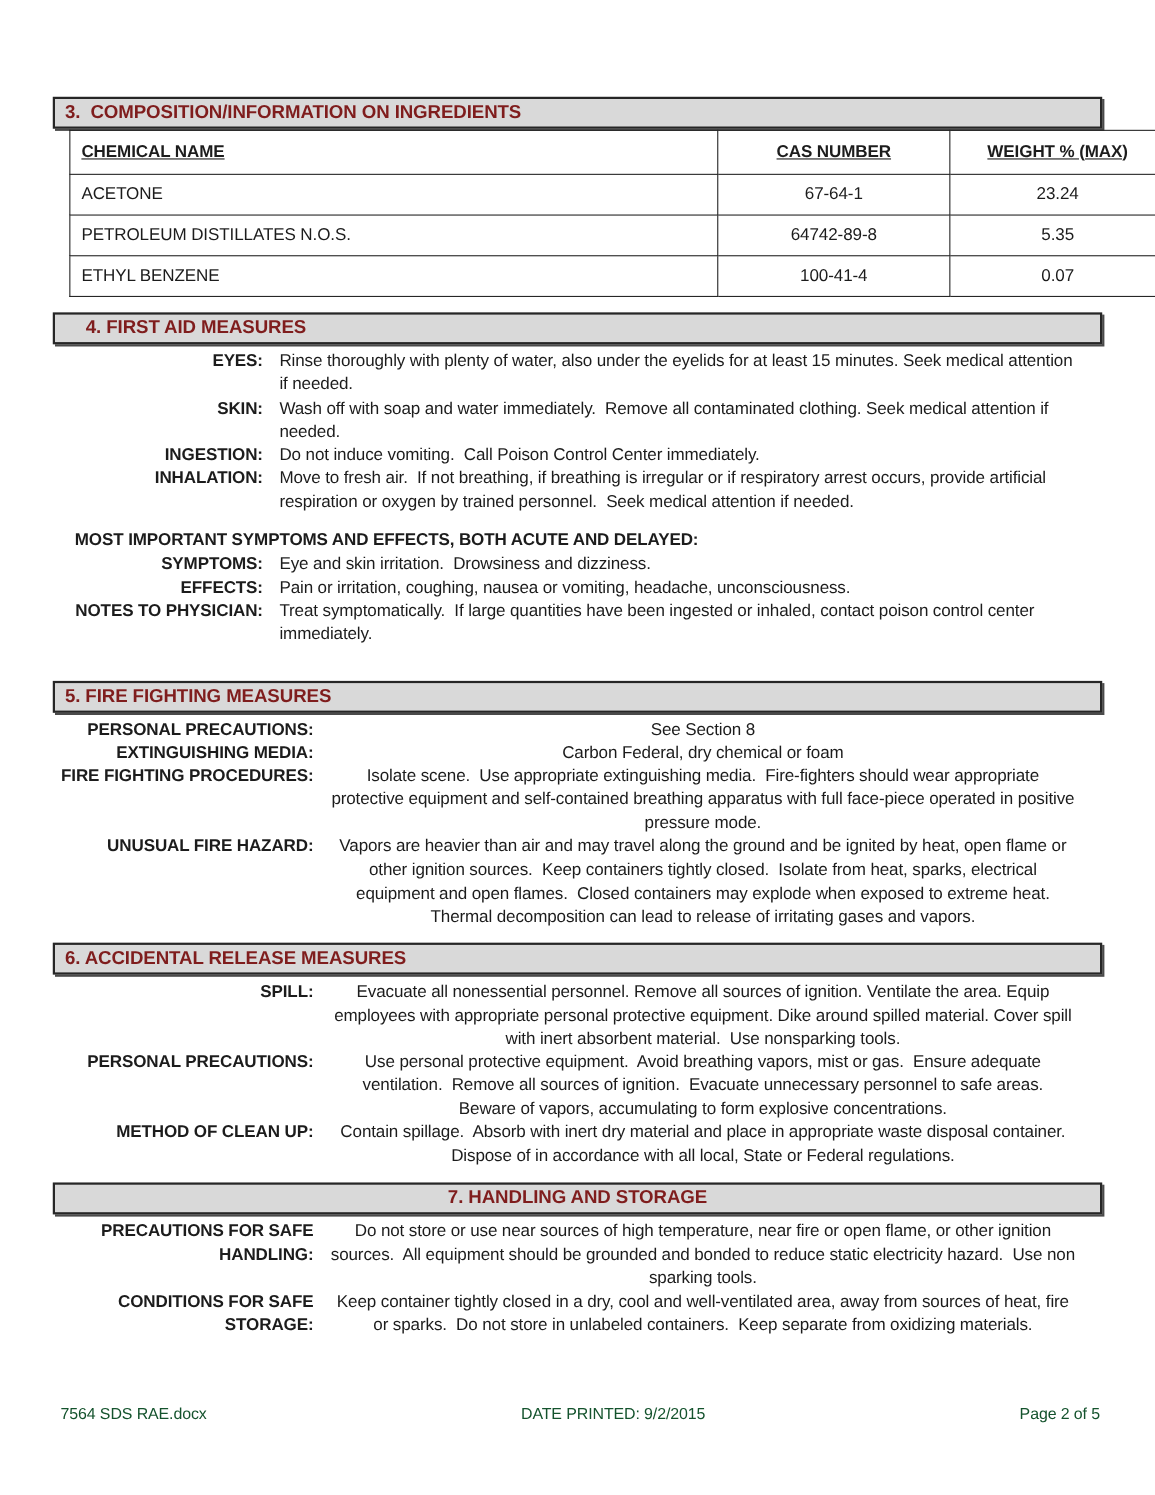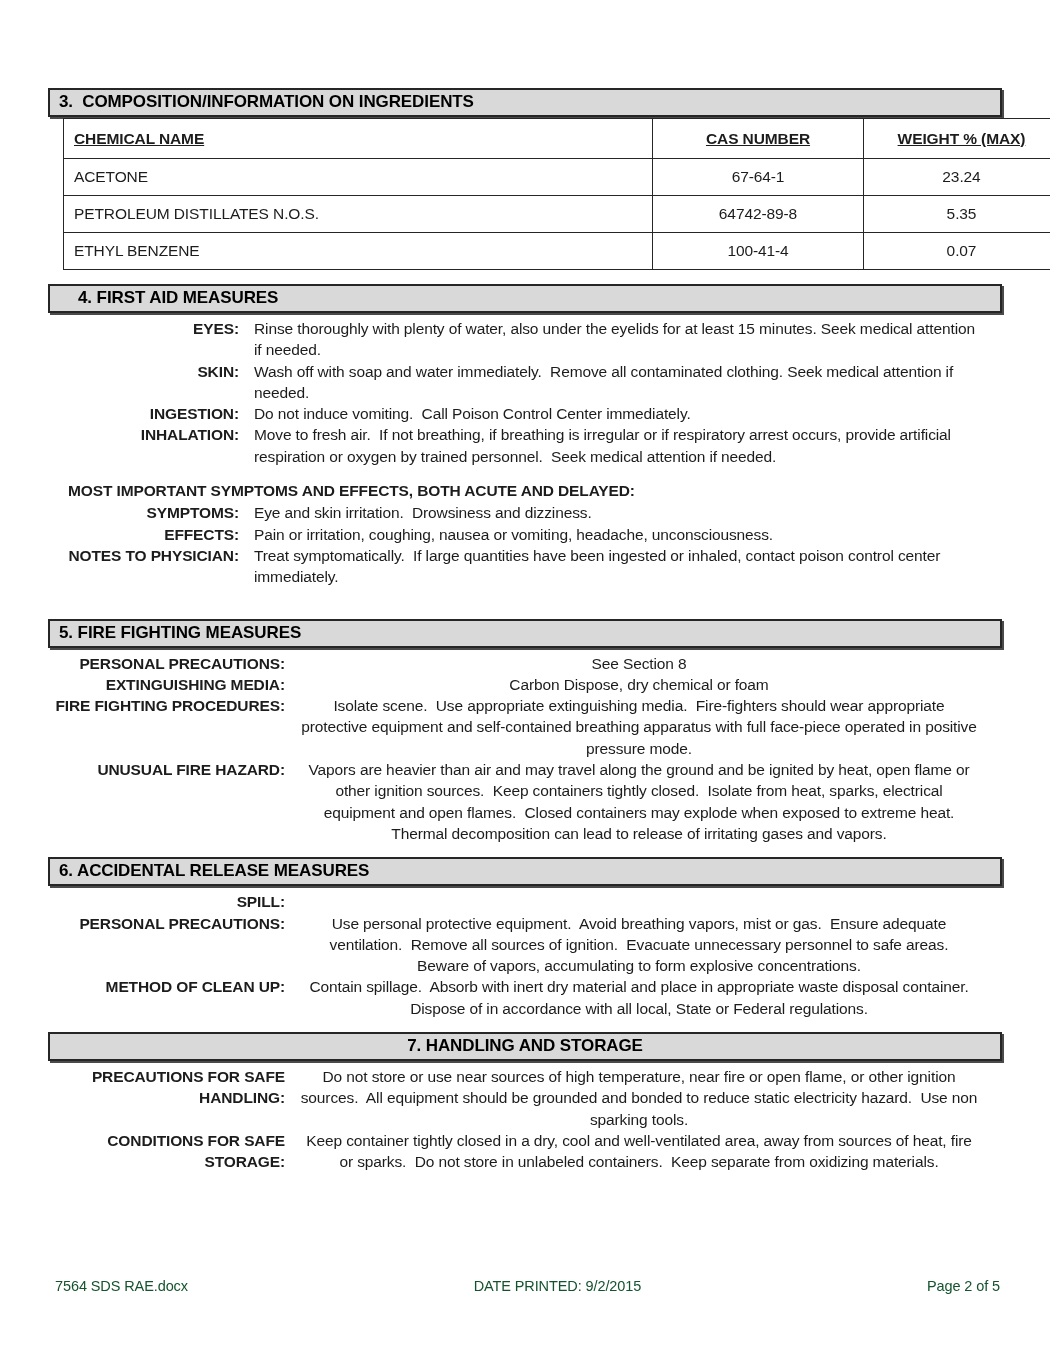--- a/index.html
+++ b/index.html
@@ -6,21 +6,21 @@
   body {
     width:1050px; height:1359px; background:#ffffff; position:relative;
     font-family:"Liberation Sans", sans-serif; color:#1c1c1c; overflow:hidden;
   }
   .page { position:absolute; left:48px; top:0; width:954px; }
 
   
   .sec-header {
     background:#d9d9d9; border:2px solid #262626; box-shadow:2px 2px 0 #4a4a4a;
     font-weight:bold; font-size:17px; padding:2px 9px 3px; letter-spacing:-0.1px;
-    color:#000000;
+    color:#7f1d1d;
   }
   .sec-header span { white-space:pre-wrap; }
   .sec3 .sec-header { margin-top:88px; }
   .sec4 .sec-header { margin-top:14px;padding-left:28px; }
   .sec5 .sec-header { margin-top:31px; }
   .sec6 .sec-header { margin-top:13px; }
   .sec7 .sec-header { margin-top:13px;text-align:center; }
 
   
   table.ing { border-collapse:collapse; table-layout:fixed; width:933px; margin:1px 0 0 15px; }
@@ -135,40 +135,41 @@
     <div class="sec-header">
       <span>5. FIRE FIGHTING MEASURES</span>
     </div>
     <div class="rows">
       <div class="row">
         <div class="lbl">PERSONAL PRECAUTIONS:</div>
         <div class="txt">See Section 8</div>
       </div>
       <div class="row">
         <div class="lbl">EXTINGUISHING MEDIA:</div>
-        <div class="txt">Carbon Dispose, dry chemical or foam</div>
+        <div class="txt">Carbon Federal, dry chemical or foam</div>
       </div>
       <div class="row">
         <div class="lbl">FIRE FIGHTING PROCEDURES:</div>
         <div class="txt">Isolate scene.  Use appropriate extinguishing media.  Fire-fighters should wear appropriate protective equipment and self-contained breathing apparatus with full face-piece operated in positive pressure mode.</div>
       </div>
       <div class="row">
         <div class="lbl">UNUSUAL FIRE HAZARD:</div>
         <div class="txt">Vapors are heavier than air and may travel along the ground and be ignited by heat, open flame or other ignition sources.  Keep containers tightly closed.  Isolate from heat, sparks, electrical equipment and open flames.  Closed containers may explode when exposed to extreme heat.  Thermal decomposition can lead to release of irritating gases and vapors.</div>
       </div>
     </div>
   </div>
 
   <div class="sec sec6">
     <div class="sec-header">
       <span>6. ACCIDENTAL RELEASE MEASURES</span>
     </div>
     <div class="rows">
       <div class="row">
         <div class="lbl">SPILL:</div>
+        <div class="txt">Evacuate all nonessential personnel. Remove all sources of ignition. Ventilate the area. Equip employees with appropriate personal protective equipment. Dike around spilled material. Cover spill with inert absorbent material.  Use nonsparking tools.</div>
       </div>
       <div class="row">
         <div class="lbl">PERSONAL PRECAUTIONS:</div>
         <div class="txt">Use personal protective equipment.  Avoid breathing vapors, mist or gas.  Ensure adequate ventilation.  Remove all sources of ignition.  Evacuate unnecessary personnel to safe areas.  Beware of vapors, accumulating to form explosive concentrations.</div>
       </div>
       <div class="row">
         <div class="lbl">METHOD OF CLEAN UP:</div>
         <div class="txt">Contain spillage.  Absorb with inert dry material and place in appropriate waste disposal container.  Dispose of in accordance with all local, State or Federal regulations.</div>
       </div>
     </div>

